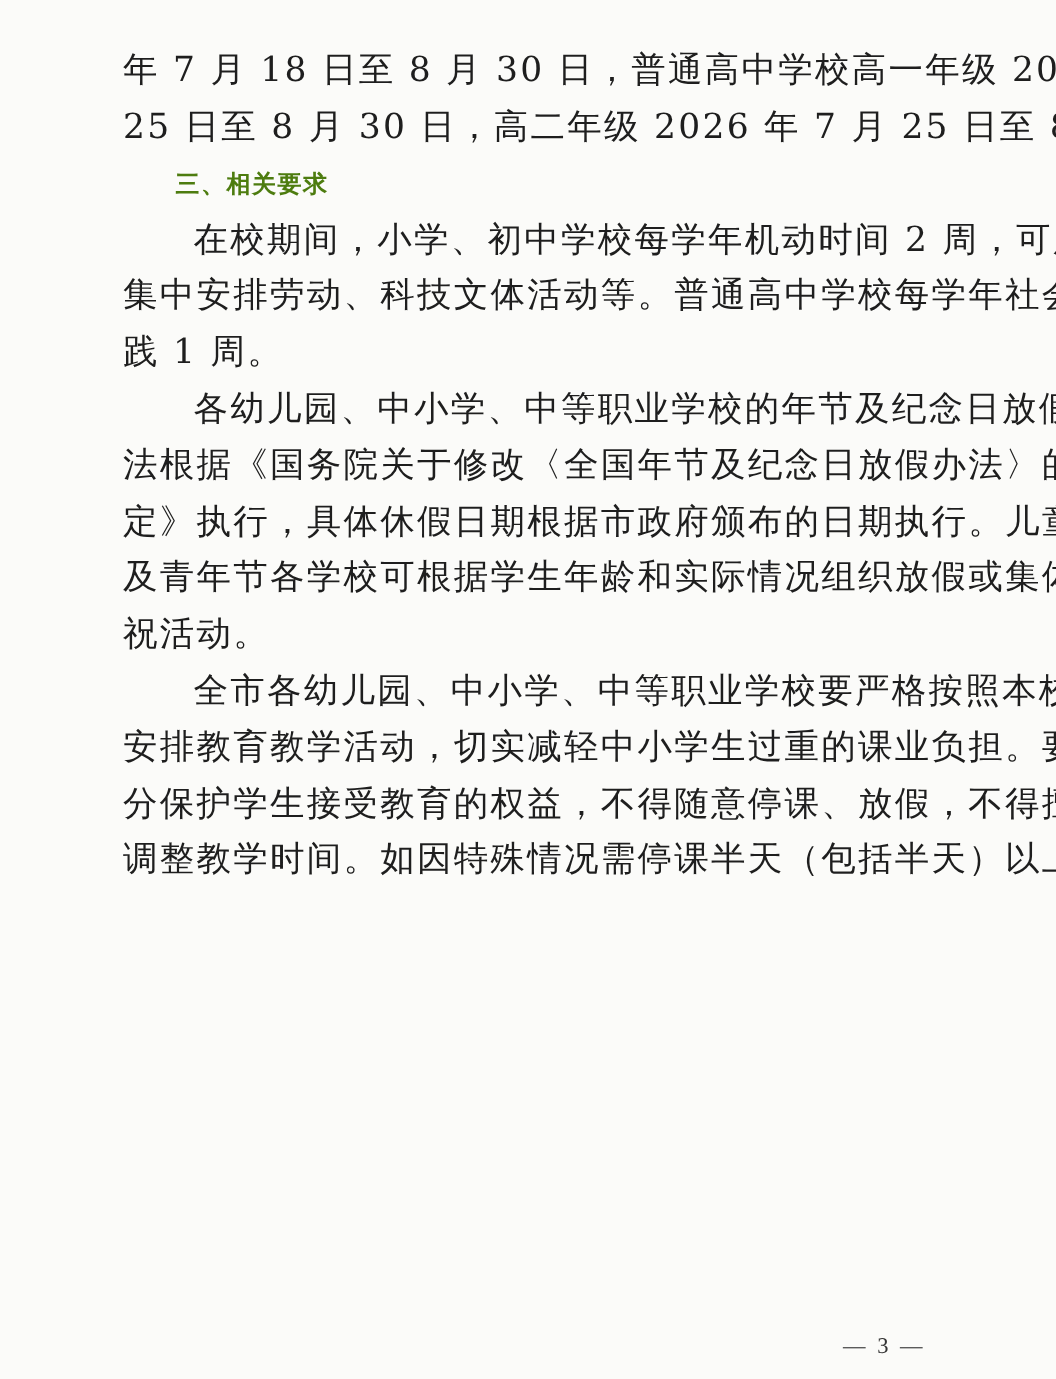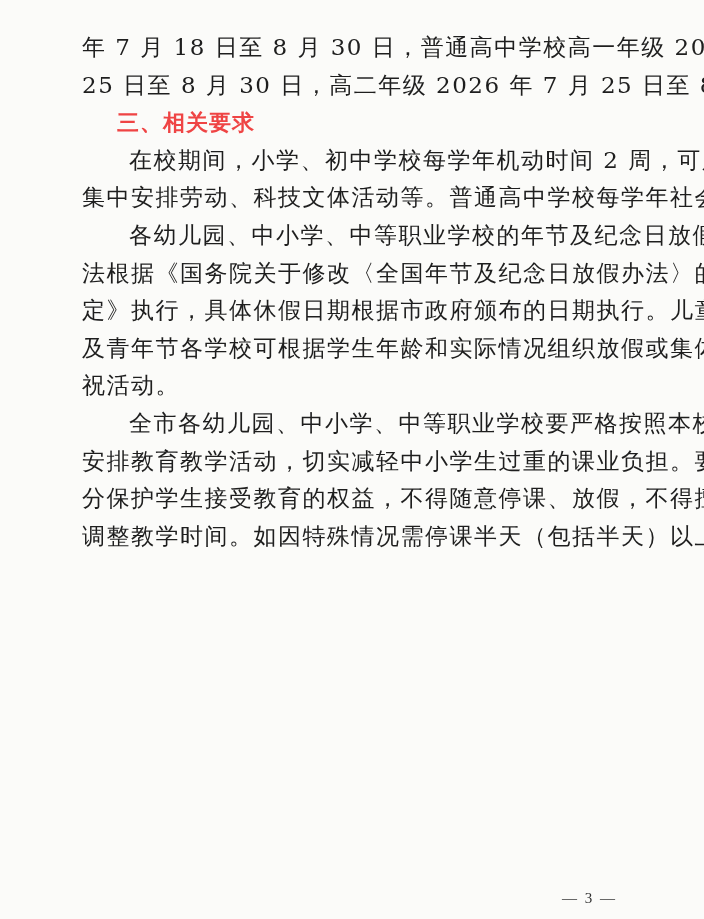--- a/index.html
+++ b/index.html
@@ -30,26 +30,26 @@
     }
     .p {
       margin: 0;
     }
     .p .line.first {
       text-indent: 47px;
     }
     .heading {
       font-family: "DejaVu Sans", "Liberation Sans", sans-serif;
       font-weight: bold;
-      font-size: 22px;
+      font-size: 16px;
       line-height: 37.6px;
       height: 37.6px;
       text-indent: 35px;
       letter-spacing: 1px;
-      color: #ef4444;
+      color: #4d7c0f;
     }
     .page-number {
       position: absolute;
       left: 562px;
       top: 890px;
       font-size: 15px;
       font-family: "Liberation Serif", serif;
       color: #333;
       letter-spacing: 2px;
     }
@@ -61,20 +61,21 @@
   <div class="p">
     <div class="line">年 7 月 18 日至 8 月 30 日，普通高中学校高一年级 2026 年 7 月</div>
     <div class="line">25 日至 8 月 30 日，高二年级 2026 年 7 月 25 日至 8 月 9 日。</div>
   </div>
 
   <div class="heading">三、相关要求</div>
 
   <div class="p">
     <div class="line first">在校期间，小学、初中学校每学年机动时间 2 周，可用于</div>
     <div class="line">集中安排劳动、科技文体活动等。普通高中学校每学年社会实</div>
+    <div class="line">践 1 周。</div>
   </div>
 
   <div class="p">
     <div class="line first">各幼儿园、中小学、中等职业学校的年节及纪念日放假办</div>
     <div class="line">法根据《国务院关于修改〈全国年节及纪念日放假办法〉的决</div>
     <div class="line">定》执行，具体休假日期根据市政府颁布的日期执行。儿童节</div>
     <div class="line">及青年节各学校可根据学生年龄和实际情况组织放假或集体庆</div>
     <div class="line">祝活动。</div>
   </div>
 

